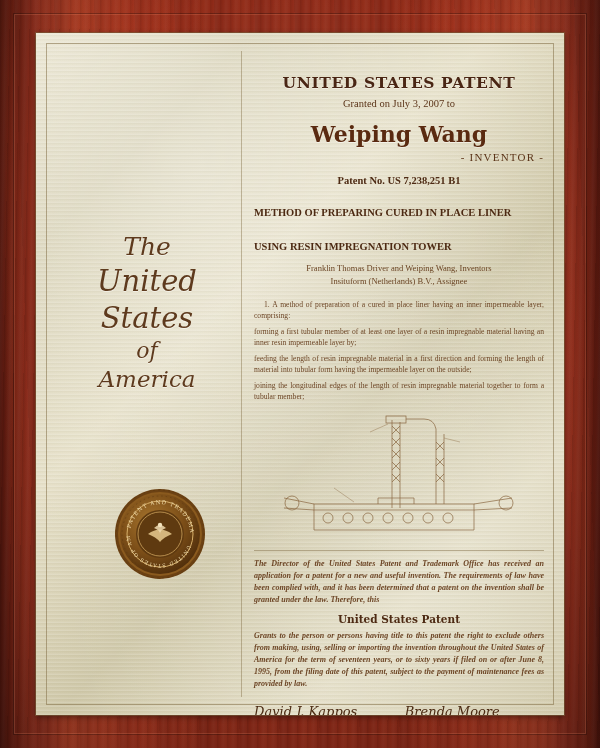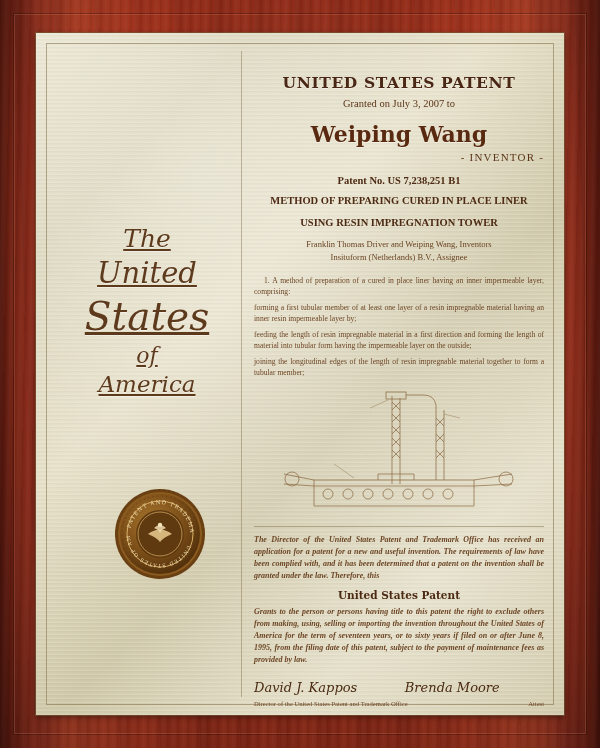--- a/index.html
+++ b/index.html
@@ -83,34 +83,33 @@
   .left-panel {
     position: absolute;
     left: 18px; top: 18px;
     width: 188px;
     height: 646px;
     border-right: 1px solid rgba(130,110,70,0.45);
     box-sizing: border-box;
   }
   .usa-script {
     position: absolute;
-    left: 0; top: 172px;
+    left: 0; top: 180px;
     width: 186px;
     text-align: center;
     color: #5e3a1d;
     font-family: "DejaVu Serif", serif;
     font-style: italic;
     line-height: 1.28;
     text-shadow: 0 1px 0 rgba(255,255,255,0.5);
-    text-decoration: underline;
   }
   .usa-script div { white-space: nowrap; }
   .usa-l1 { font-size: 25px; }
   .usa-l2 { font-size: 29px; }
-  .usa-l3 { font-size: 39px; }
+  .usa-l3 { font-size: 29px; }
   .usa-l5 { font-size: 22px; }
   .usa-l6 { font-size: 23px; }
 
   
   .seal {
     position: absolute;
     left: 60px; top: 437px;
     width: 92px; height: 92px;
   }
   .seal svg { display: block; }
@@ -155,25 +154,25 @@
     color: #5b3418;
   }
   .patent-no {
     text-align: center;
     font-size: 10.5px;
     font-weight: bold;
     margin-top: 12px;
     color: #4d2a13;
   }
   .patent-title {
-    text-align: center;
+    text-align: left;
     font-size: 10.5px;
     font-weight: bold;
     line-height: 1.35;
-    margin-top: 8px;
+    margin-top: 20px;
     color: #4d2a13;
   }
   .inventors-line, .assignee-line {
     text-align: center;
     font-size: 8.5px;
     color: #6a4423;
     line-height: 1.45;
   }
   .inventors-line { margin-top: 8px; }
 

